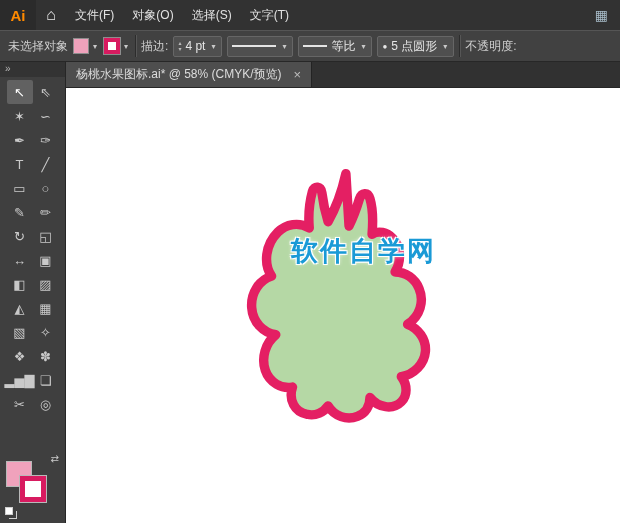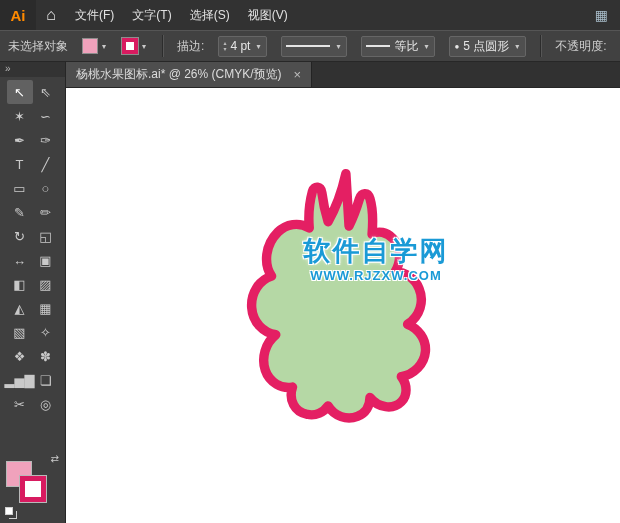--- a/index.html
+++ b/index.html
@@ -14,21 +14,21 @@
   .menubar { height:30px; background:#323232; display:flex; align-items:center; flex:0 0 30px; }
   .ai-logo { width:36px; height:30px; background:#2b2b2b; color:#ff8a00; font-weight:bold;
              font-size:15px; display:flex; align-items:center; justify-content:center; }
   .home-icon { width:30px; text-align:center; font-size:16px; color:#e8e8e8; }
   .menu-items { display:flex; height:46px; align-items:center; }
   .menu-item { padding:0 9px; line-height:30px; color:#e2e2e2; cursor:default; white-space:nowrap; }
   .mb-spacer { flex:1; }
   .panels-icon { color:#a8bcc9; font-size:14px; margin-right:12px; }
   
   .controlbar { height:32px; background:#414141; border-top:1px solid #555;
-    border-bottom:1px solid #272727; display:flex; align-items:center; gap:14px;
+    border-bottom:1px solid #272727; display:flex; align-items:center; gap:5px;
     padding:0 8px; color:#d8d8d8; flex:0 0 32px; overflow:hidden; white-space:nowrap; }
   .cb-label { color:#cfcfcf; }
   .cb-swatch-group { display:flex; align-items:center; gap:2px; }
   .cb-fill-swatch { width:16px; height:16px; border:1px solid #8d8d8d; display:inline-block; }
   .cb-stroke-swatch { width:16px; height:16px; border:4px solid; background:#fff;
     box-shadow:0 0 0 1px #8d8d8d; display:inline-block; }
   .chev { font-size:8px; color:#c9c9c9; padding:0 2px; }
   .vsep { width:1px; height:22px; background:#2c2c2c; box-shadow:1px 0 0 #565656; flex:0 0 1px; }
   .field { background:#4f4f4f; border:1px solid #666; border-radius:2px; height:21px;
     display:flex; align-items:center; padding:0 4px; gap:4px; color:#e6e6e6; }
@@ -57,39 +57,39 @@
     background:#fff; border:1px solid #cfcfcf; box-shadow:3px 3px 0 0 #3f3f3f, 4px 4px 0 0 #cfcfcf; }
   
   .content { flex:1; display:flex; flex-direction:column; min-width:0; }
   .tabbar { height:26px; background:#313131; border-bottom:1px solid #262626;
     display:flex; align-items:stretch; flex:0 0 26px; }
   .tab { background:#4e4e4e; color:#dcdcdc; display:flex; align-items:center;
     padding:0 10px; gap:12px; border-right:1px solid #232323; font-size:12px; white-space:nowrap; }
   .tab-close { color:#bdbdbd; font-size:13px; }
   .canvas { flex:1; background:#ffffff; position:relative; overflow:hidden; }
   .artwork { position:absolute; left:170px; top:76px; width:225px; height:285px; }
-  .watermark { position:absolute; left:225px; top:148px; width:170px; text-align:center; }
+  .watermark { position:absolute; left:225px; top:148px; width:170px; text-align:left; }
   .wm-title { font-size:27px; font-weight:bold; letter-spacing:2px; line-height:1.15;
     text-shadow:-1px -1px 0 #fff, 1px -1px 0 #fff, -1px 1px 0 #fff, 1px 1px 0 #fff, 0 0 4px #fff; }
   .wm-url { font-size:13px; font-weight:bold; letter-spacing:1px; margin-top:1px;
     text-shadow:-1px -1px 0 #fff, 1px -1px 0 #fff, -1px 1px 0 #fff, 1px 1px 0 #fff; }
 </style>
 </head>
 <body>
 
 <div id="app">
 
   <div class="menubar">
     <div class="ai-logo">Ai</div>
     <div class="home-icon">⌂</div>
     <div class="menu-items">
         <div class="menu-item">文件(F)</div>
+        <div class="menu-item">对象(O)</div>
+        <div class="menu-item">选择(S)</div>
         <div class="menu-item">文字(T)</div>
-        <div class="menu-item">选择(S)</div>
-        <div class="menu-item">视图(V)</div>
       </div>
     <div class="mb-spacer"></div>
     <div class="panels-icon">▦</div>
   </div>
 
   <div class="controlbar">
     <span class="cb-label">未选择对象</span>
     <span class="cb-swatch-group">
       <span class="cb-fill-swatch" style="background-color: rgb(240, 162, 188);"></span>
       <span class="chev">▾</span>
@@ -166,29 +166,28 @@
         <span class="swap">⇄</span>
         <div class="fill-big" style="background-color: rgb(240, 162, 188);"></div>
         <div class="stroke-big" style="border-color: rgb(216, 27, 96);"></div>
         <span class="mini-default"></span>
       </div>
     </div>
 
     <div class="content">
       <div class="tabbar">
         <div class="tab">
-          <span class="tab-title">杨桃水果图标.ai* @ 26% (CMYK/预览)</span>
+          <span class="tab-title">杨桃水果图标.ai* @ 58% (CMYK/预览)</span>
           <span class="tab-close">×</span>
         </div>
       </div>
       <div class="canvas">
         <svg class="artwork" viewBox="0 0 215 270" xmlns="http://www.w3.org/2000/svg">
           <path stroke-width="9" stroke-linejoin="round" stroke-linecap="round" d="M105,8 C101,26 96,40 88,54 C85,44 83,34 82,26 C81,20 75,19 73,25 C70,36 69,48 70,60 C60,54 48,56 40,64 C28,76 26,94 34,106 C22,110 14,122 15,136 C16,150 26,160 38,162 C28,170 24,184 28,196 C32,208 44,214 54,212 C50,224 56,236 68,238 C76,240 84,236 88,230 C94,240 106,244 116,240 C124,237 128,230 128,222 C136,232 150,234 158,226 C164,220 164,210 158,202 C170,200 180,190 181,178 C182,166 174,156 164,152 C176,144 180,130 175,118 C171,108 162,102 152,102 C158,92 158,78 150,70 C144,64 136,62 130,66 C131,54 131,42 128,32 C126,25 120,26 118,32 C115,42 112,50 108,58 C107,40 106,24 105,8 Z" fill="#b5d8a5" stroke="#e41f63"></path>
         </svg>
         <div class="watermark" style="color: rgb(26, 154, 214);">
           <div class="wm-title">软件自学网</div>
-          <div class="wm-url">WWW.RJZXW.COM</div>
         </div>
       </div>
     </div>
 
   </div>
 </div>
 
 </body></html>

